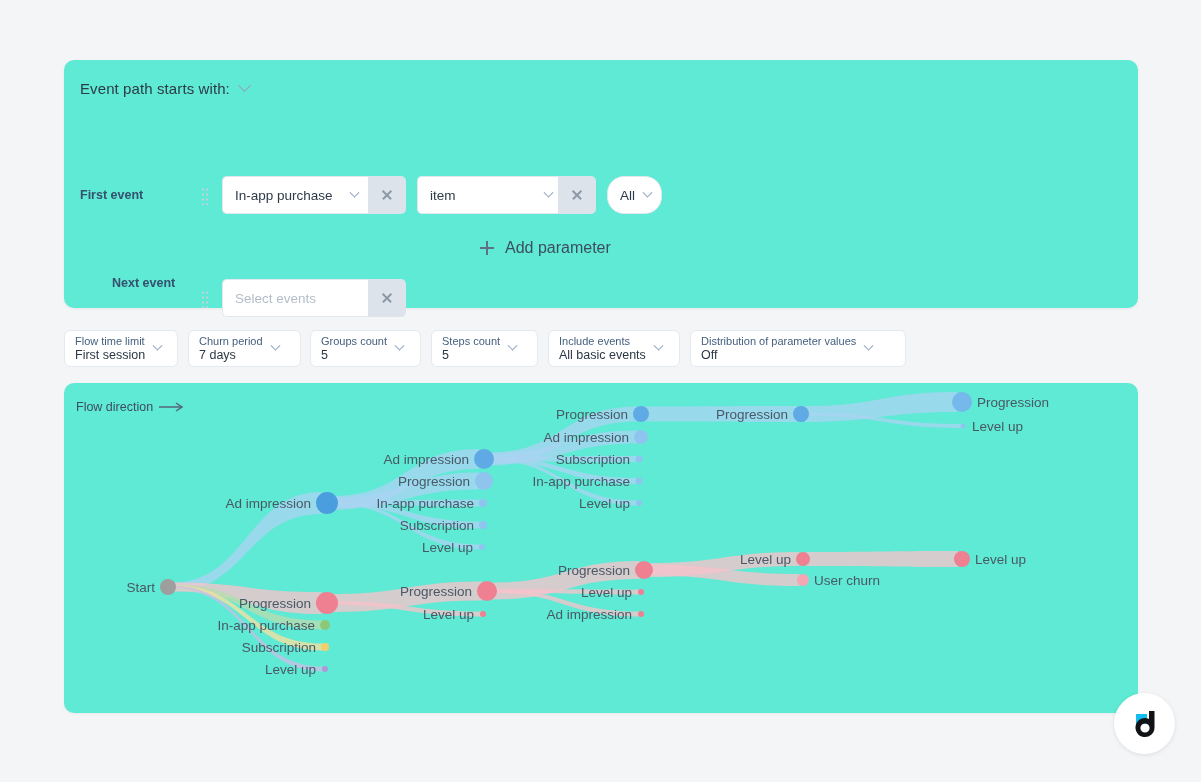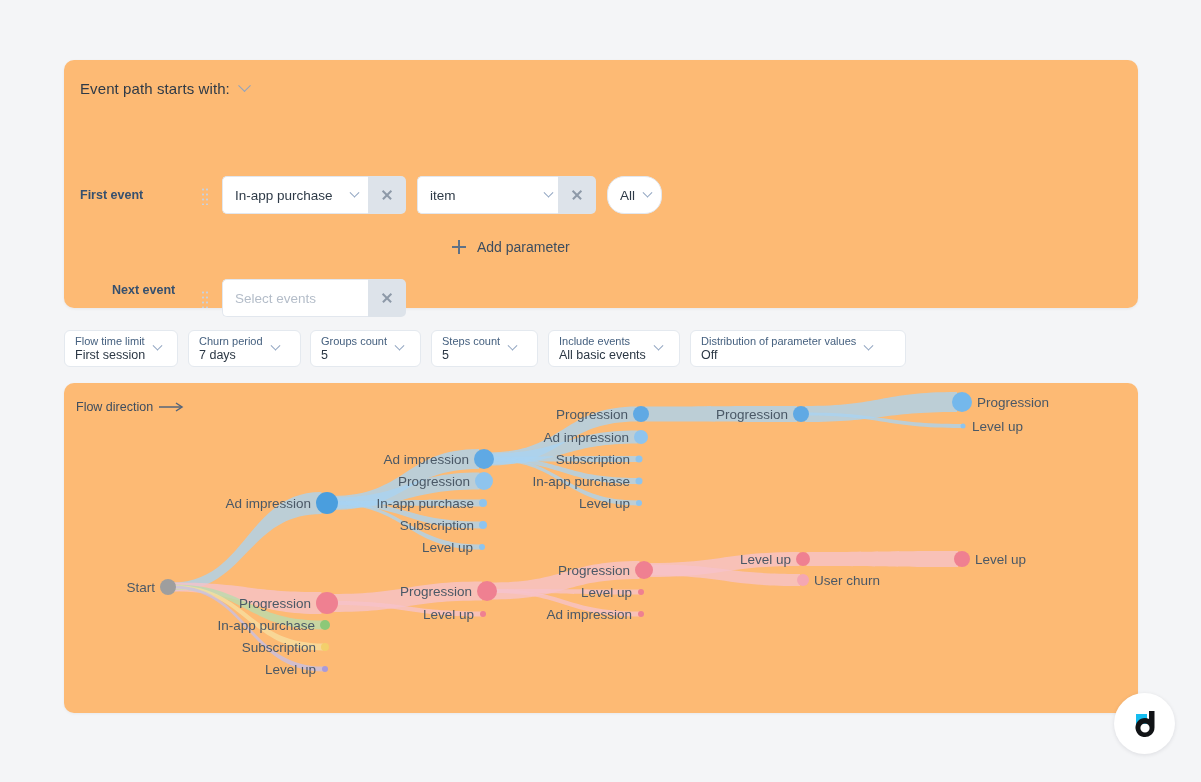--- a/index.html
+++ b/index.html
@@ -8,21 +8,21 @@
     width: 1201px; height: 782px;
     background: #f4f5f7;
     font-family: "Liberation Sans", sans-serif;
     overflow: hidden;
   }
   .page { position: relative; width: 1201px; height: 782px; background: #f4f5f7; }
 
   
   .card {
     position: absolute;
-    background: #fdba74;
+    background: #5eead4;
     border-radius: 10px;
   }
   #builder-card {
     left: 64px; top: 60px; width: 1074px; height: 248px;
     box-shadow: 0 1px 3px rgba(16,24,40,.06);
   }
   .card-title-row {
     position: absolute; left: 16px; top: 20px;
     display: flex; align-items: center; gap: 10px;
   }
@@ -75,23 +75,23 @@
   }
   .xglyph { position: relative; width: 12px; height: 12px; }
   .xglyph:before, .xglyph:after {
     content: ""; position: absolute; left: 0; top: 5px;
     width: 12px; height: 1.6px; background: #8d99a8;
   }
   .xglyph:before { transform: rotate(45deg); }
   .xglyph:after  { transform: rotate(-45deg); }
 
   .addparam {
-    position: absolute; left: 388px; top: 179px;
+    position: absolute; left: 416px; top: 179px;
     display: flex; align-items: center; gap: 11px;
-    font-size: 14px; color: #3d4d5f;
+    font-size: 16px; color: #3d4d5f;
   }
   .plus { position: relative; width: 14px; height: 14px; }
   .plus:before, .plus:after {
     content: ""; position: absolute; background: #5f7186;
   }
   .plus:before { left: 0; top: 6px; width: 14px; height: 1.6px; }
   .plus:after  { top: 0; left: 6px; height: 14px; width: 1.6px; }
 
   .chk-row {
     position: absolute; left: 78px; top: 276px;
@@ -172,21 +172,21 @@
     <div class="select" style="left:543px; top:116px; width:55px;border-radius:17px;">
       <span class="val">All</span>
       <span class="chev sm"></span>
     </div>
 
     <div class="addparam">
       <span class="plus"></span>
       <span>Add parameter</span>
     </div>
 
-    <div class="row-label" style="left:16px; top:223px;padding-left:32px;">Next event</div>
+    <div class="row-label" style="left:16px; top:216px;padding-left:32px;">Next event</div>
     <div class="drag-dots" style="left:137px; top:230px;"></div>
 
     <div class="select" style="left:158px; top:219px; width:174px; border-radius:5px 0 0 5px; border-right:none;">
       <span class="val ph">Select events</span>
       <span class="chev sm"></span>
     </div>
     <div class="clearbtn" style="left:304px; top:219px;">
       <span class="xglyph"></span>
     </div>
 

